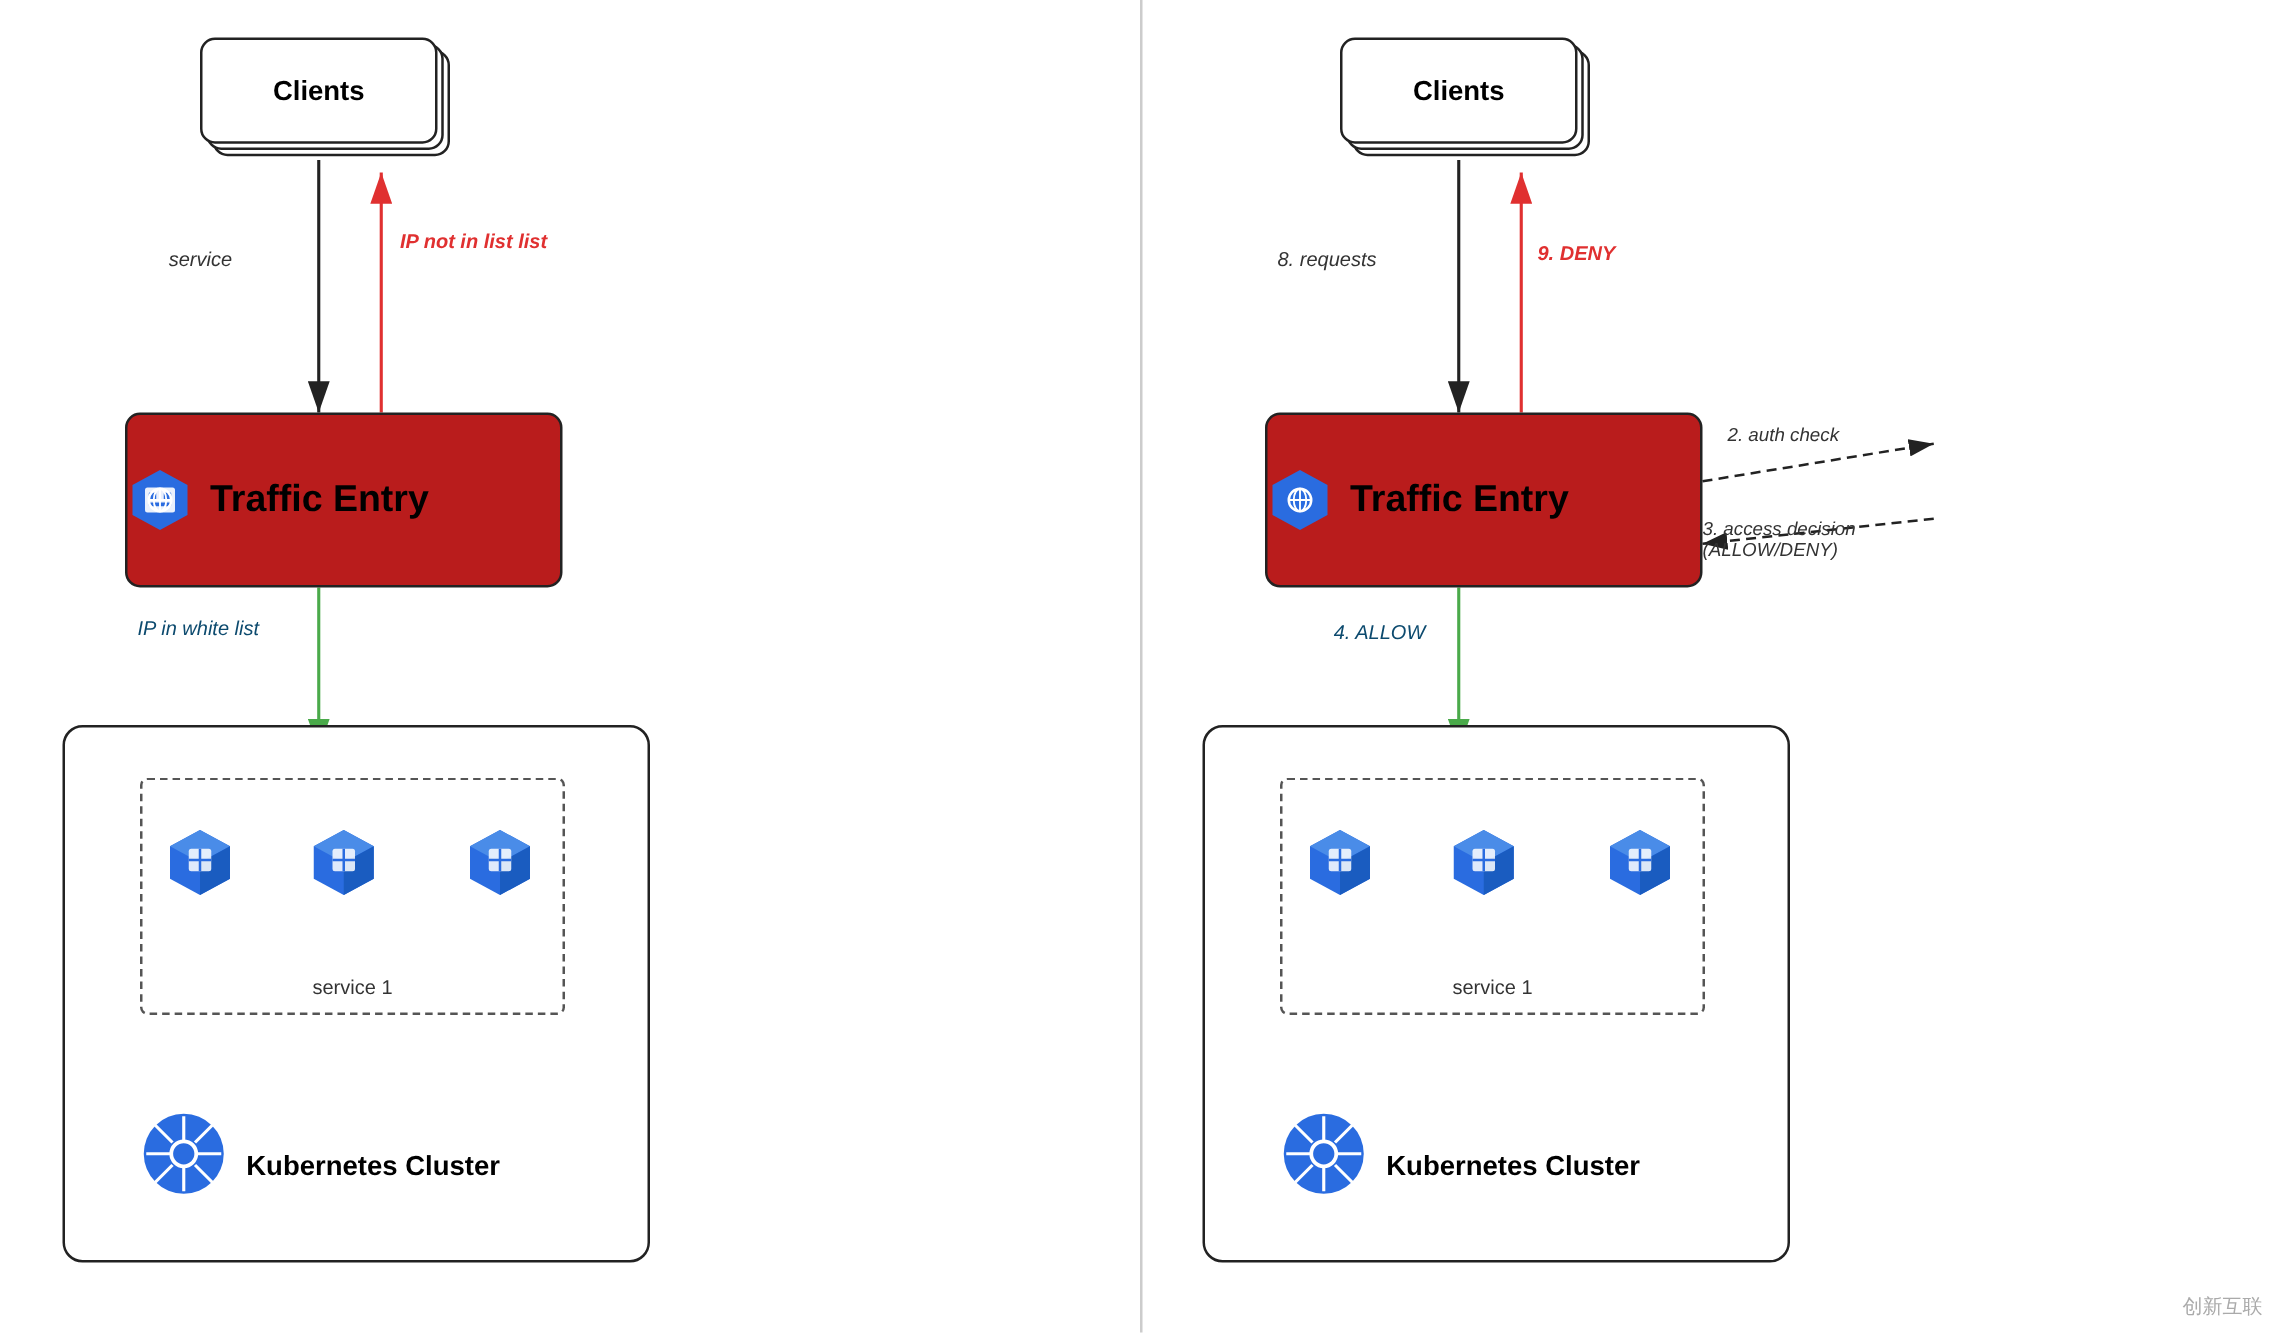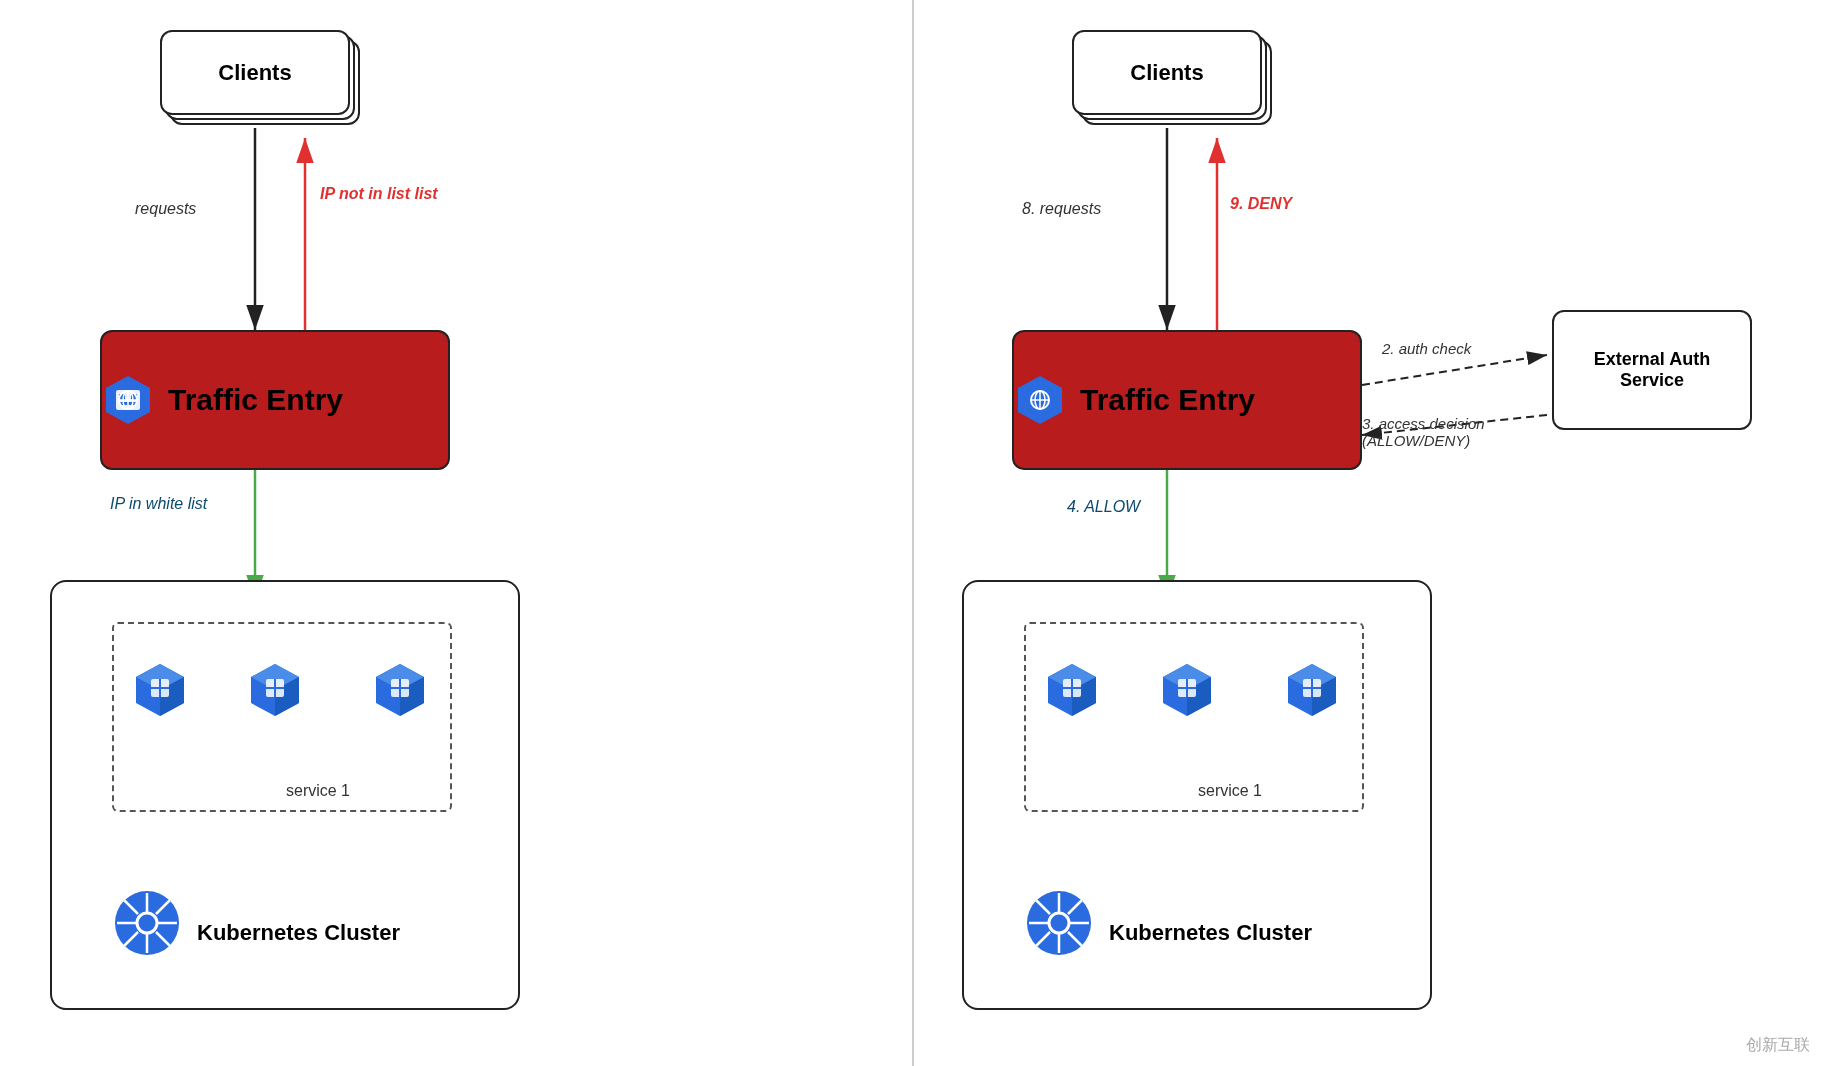--- a/index.html
+++ b/index.html
@@ -128,21 +128,20 @@
       font-style: italic;
       font-weight: 600;
     }
     .label-black {
       font-style: italic;
     }
     .service-label {
       position: absolute;
       font-size: 16px;
       color: #333;
-      margin-left: 36px;
     }
 
     
     .ext-auth-box {
       position: absolute;
       border: 2.5px solid #222;
       border-radius: 12px;
       background: #fff;
       display: flex;
       align-items: center;
@@ -196,21 +195,21 @@
       </defs>
 
       <line x1="255" y1="128" x2="255" y2="330" stroke="#222" stroke-width="2.5" marker-end="url(#arrowBlackL)"></line>
 
       <line x1="305" y1="330" x2="305" y2="138" stroke="#e03030" stroke-width="2.5" marker-end="url(#arrowRedL)"></line>
 
       <line x1="255" y1="470" x2="255" y2="600" stroke="#4aaa4a" stroke-width="2.5" marker-end="url(#arrowGreenL)"></line>
     </svg>
 
     <div class="label-text label-black" style="left:135px; top:200px;">
-      <span>requests</span>
+      <span>service</span>
     </div>
 
     <div class="label-text label-red" style="left:320px; top:185px;">
       <span>IP not in list list</span>
     </div>
 
     <div class="label-text label-green" style="left:110px; top:495px;">
       <span>IP in white list</span>
     </div>
 
@@ -352,24 +351,20 @@
       <svg class="hex-icon" viewBox="0 0 52 52">
         <polygon points="26,2 48,14 48,38 26,50 4,38 4,14" fill="#2a6ce0" stroke="none"></polygon>
         <circle cx="26" cy="26" r="9" fill="none" stroke="white" stroke-width="2"></circle>
         <line x1="26" y1="17" x2="26" y2="35" stroke="white" stroke-width="1.5"></line>
         <line x1="17" y1="26" x2="35" y2="26" stroke="white" stroke-width="1.5"></line>
         <ellipse cx="26" cy="26" rx="5" ry="9" fill="none" stroke="white" stroke-width="1.5"></ellipse>
       </svg>
       <span>Traffic Entry</span>
     </div>
 
-    <div class="ext-auth-box" style="left:640px; top:310px; width:200px; height:120px;">
-      <span style="white-space:pre-line;">External Auth
-Service</span>
-    </div>
 
     <div class="k8s-cluster" style="left:50px; top:580px; width:470px; height:430px;">
 
       <div class="service-box" style="left:60px; top:40px; width:340px; height:190px;">
 
         <svg viewBox="0 0 62 62" class="cube-icon" style="position:absolute;left:15px;top:35px;">
           <polygon points="31,5 55,18 55,44 31,57 7,44 7,18" fill="#2a6ce0"></polygon>
           <polygon points="31,5 55,18 31,31 7,18" fill="#4a8ce8"></polygon>
           <polygon points="31,31 55,18 55,44 31,57" fill="#1a5cc0"></polygon>
           <rect x="22" y="20" width="18" height="18" rx="2" fill="white" opacity="0.85"></rect>

